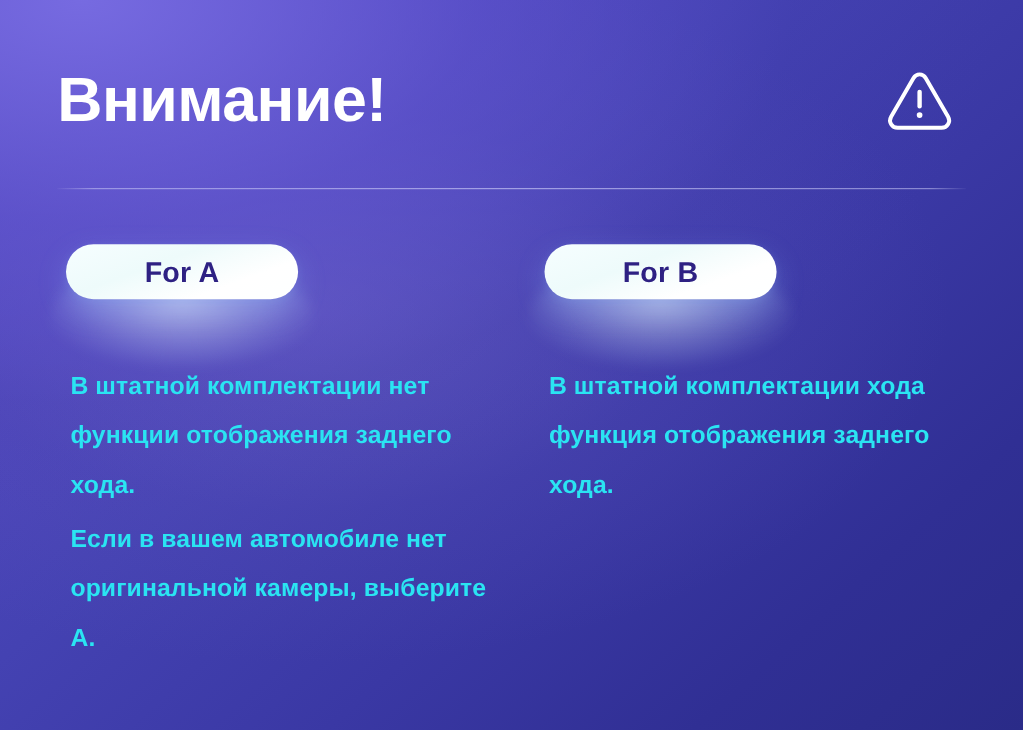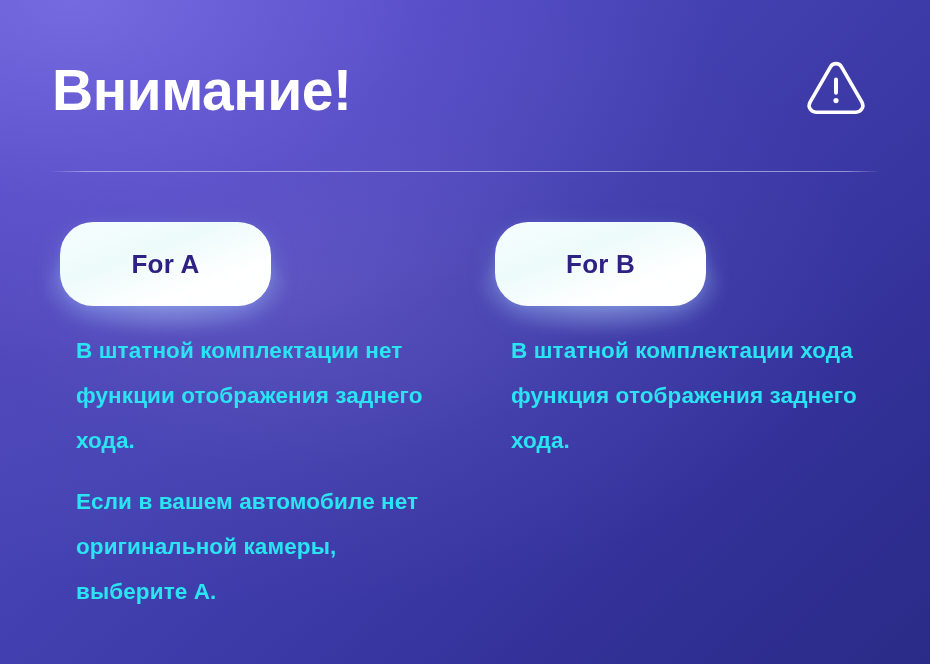--- a/index.html
+++ b/index.html
@@ -23,25 +23,25 @@
     background:
       radial-gradient(120% 95% at 8% 0%, rgba(120,108,226,0.95) 0%, rgba(98,86,211,0.55) 32%, rgba(70,62,180,0.12) 58%, rgba(60,54,165,0) 75%),
       radial-gradient(90% 70% at 30% 42%, rgba(126,110,205,0.45) 0%, rgba(100,88,190,0.18) 40%, rgba(80,70,170,0) 70%),
       linear-gradient(138deg, #5a4fc4 0%, #4f47bd 20%, #4442b2 40%, #3a38a4 62%, #302f94 82%, #2a2b88 100%);
   }
 
   
   .header {
     position: absolute;
     left: 52px;
-    top: 33px;
+    top: 48px;
     right: 52px;
     height: 86px;
     display: flex;
-    align-items: flex-end;
+    align-items: center;
     justify-content: space-between;
     gap: 24px;
   }
 
   .title {
     font-size: 57px;
     font-weight: 700;
     color: #ffffff;
     letter-spacing: -0.5px;
     line-height: 1;
@@ -107,21 +107,21 @@
         rgba(200,225,255,0.12) 62%,
         rgba(190,215,255,0) 82%);
     filter: blur(6px);
     pointer-events: none;
   }
   .pill {
     position: absolute;
     left: 0;
     top: 0;
     width: 211px;
-    height: 84px;
+    height: 50px;
     border-radius: 33px;
     background: linear-gradient(160deg, #f6feff 0%, #eefbfb 38%, #ffffff 72%, #fdffff 100%);
     box-shadow:
       0 10px 26px rgba(150,190,255,0.30),
       0 2px 8px rgba(120,150,230,0.20);
     display: flex;
     align-items: center;
     justify-content: center;
     cursor: pointer;
   }
@@ -137,21 +137,21 @@
   
   .body-text {
     margin-top: 40px;
     width: 392px;
     color: #2ae4f2;
     font-size: 22.5px;
     font-weight: 700;
     line-height: 45px;
     letter-spacing: 0.1px;
   }
-  .para { margin: 16px; }
+  .para { margin: 4px; }
   .para + .para { margin-top: 0; }
 </style>
 </head>
 <body>
 
 <div class="slide">
 
   <div class="header">
     <h1 class="title">Внимание!</h1>
 

